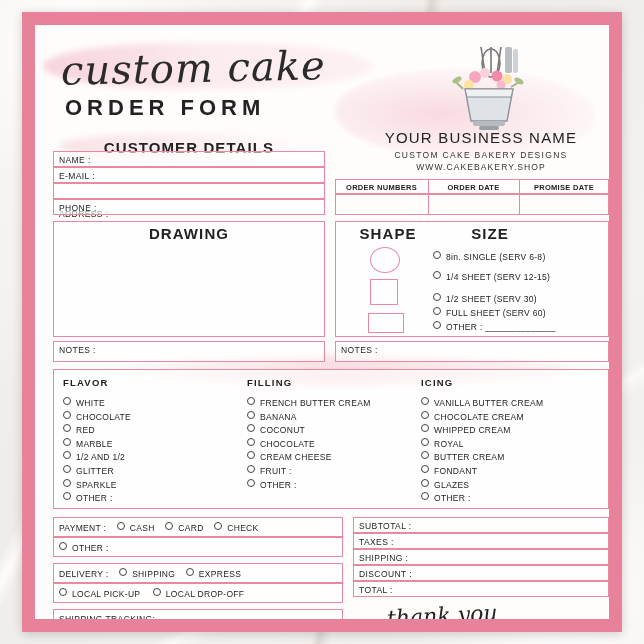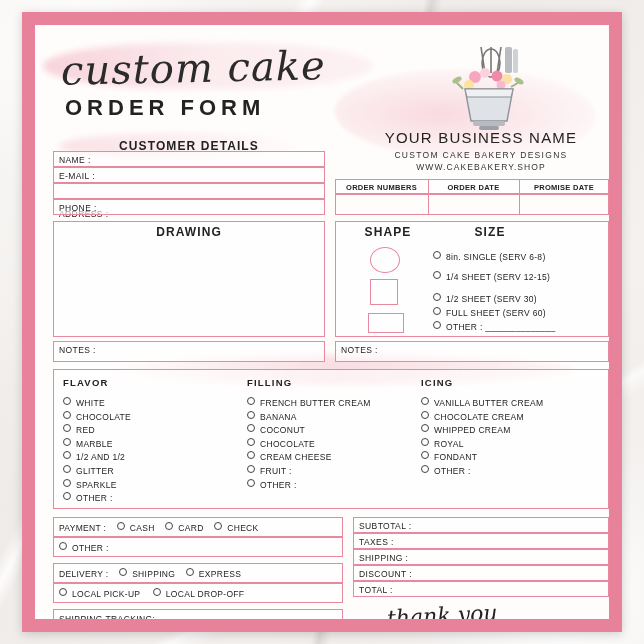--- a/index.html
+++ b/index.html
@@ -72,21 +72,21 @@
 
   
   .biz{position:absolute;left:318px;top:104px;width:256px;text-align:center;}
   .biz .name{font-size:15px;letter-spacing:1.2px;color:#222;}
   .biz .sub{font-size:8.5px;letter-spacing:1.3px;color:#333;margin-top:4px;}
   .biz .web{font-size:8.5px;letter-spacing:1.1px;color:#333;margin-top:2px;}
 
   
   .bx{position:absolute;border:1px solid #e8899f;box-sizing:border-box;background:rgba(255,255,255,.55);}
   .lbl{position:absolute;font-size:8.5px;color:#222;letter-spacing:.4px;}
-  .hdr{position:absolute;font-size:12px;font-weight:bold;letter-spacing:1.1px;color:#222;text-align:center;}
+  .hdr{position:absolute;font-size:15px;font-weight:bold;letter-spacing:1.1px;color:#222;text-align:center;}
   .optrow{font-size:8.5px;color:#222;letter-spacing:.3px;line-height:13.6px;white-space:nowrap;}
   .circ{display:inline-block;width:6px;height:6px;border:1px solid #444;border-radius:50%;margin-right:5px;vertical-align:1px;}
   .colhdr{font-size:9.5px;font-weight:bold;letter-spacing:1.2px;color:#222;}
   .thanks{
     position:absolute;font-family:"DejaVu Serif",serif;font-style:italic;
     font-size:22px;color:#222;transform:rotate(-3deg);
   }
   .vsep{position:absolute;background:#e8899f;width:1px;}
 </style>
 </head>
@@ -206,21 +206,23 @@
         <div class="optrow"><span class="circ"></span><span>CREAM CHEESE</span></div>
         <div class="optrow"><span class="circ"></span><span>FRUIT :</span></div>
         <div class="optrow"><span class="circ"></span><span>OTHER :</span></div>
       </div>
 
       <div style="position:absolute;left:386px;top:372px;">
         <div class="optrow"><span class="circ"></span><span>VANILLA BUTTER CREAM</span></div>
         <div class="optrow"><span class="circ"></span><span>CHOCOLATE CREAM</span></div>
         <div class="optrow"><span class="circ"></span><span>WHIPPED CREAM</span></div>
         <div class="optrow"><span class="circ"></span><span>ROYAL</span></div>
+        <div class="optrow"><span class="circ"></span><span>BUTTER CREAM</span></div>
         <div class="optrow"><span class="circ"></span><span>FONDANT</span></div>
+        <div class="optrow"><span class="circ"></span><span>GLAZES</span></div>
         <div class="optrow"><span class="circ"></span><span>OTHER :</span></div>
       </div>
 
       <div class="bx" style="left:18px;top:492px;width:290px;height:20px;"></div>
       <div class="optrow" style="position:absolute;left:24px;top:497px;">
         <span>PAYMENT :</span>
         <span class="circ" style="margin-left:8px;"></span><span>CASH</span>
         <span class="circ" style="margin-left:8px;"></span><span>CARD</span>
         <span class="circ" style="margin-left:8px;"></span><span>CHECK</span>
       </div>

